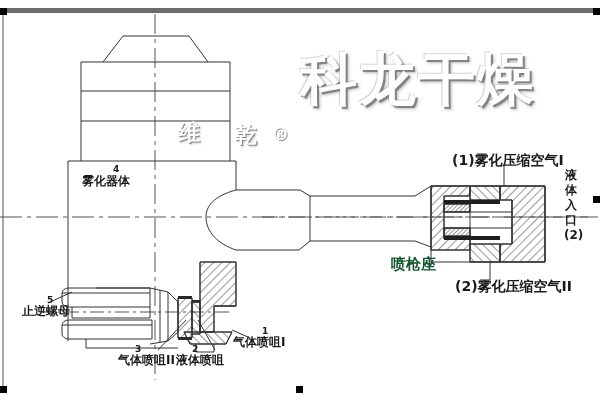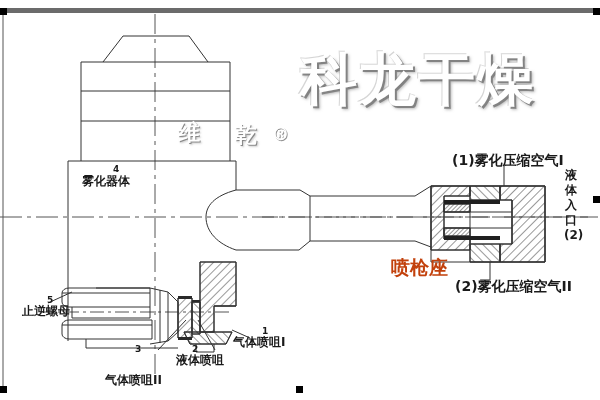--- a/index.html
+++ b/index.html
@@ -56,21 +56,21 @@
     position:absolute;z-index:30;color:#1a1a1a;
     font-size:12px;line-height:11px;font-weight:700;white-space:nowrap;
   }
   .lbl-num{
     position:absolute;z-index:30;color:#1a1a1a;
     font-size:9px;line-height:9px;font-weight:700;
   }
   .lbl-sm{font-size:14px;line-height:10px;}
   .lbl-seat{
     position:absolute;z-index:30;
-    color:#c2410c;font-size:19px;font-weight:700;white-space:nowrap;
+    color:#14532d;font-size:15px;font-weight:700;white-space:nowrap;
   }
   .lbl-vert{
     position:absolute;z-index:30;color:#1a1a1a;
     font-size:12px;line-height:15px;font-weight:700;
     width:14px;text-align:center;
   }
   .lbl-vert span{display:block;}
 </style>
 </head>
 <body>
@@ -245,21 +245,21 @@
   <div class="lbl-num" style="left:113px;top:165px;">4</div>
   <div class="lbl" style="left:82px;top:176px;">雾化器体</div>
 
   <div class="lbl-num" style="left:47px;top:296px;">5</div>
   <div class="lbl" style="left:22px;top:307px;font-family:Liberation Mono, monospace;">止逆螺母</div>
 
   <div class="lbl-num" style="left:262px;top:327px;">1</div>
   <div class="lbl" style="left:233px;top:337px;">气体喷咀I</div>
 
   <div class="lbl-num" style="left:135px;top:345px;">3</div>
-  <div class="lbl" style="left:105px;top:355px;margin-top:20px;">气体喷咀II</div>
+  <div class="lbl" style="left:118px;top:355px;">气体喷咀II</div>
 
   <div class="lbl-num" style="left:192px;top:345px;">2</div>
   <div class="lbl" style="left:176px;top:355px;">液体喷咀</div>
 
   <div class="lbl-seat" style="left:391px;top:255px;">喷枪座</div>
 
   <div class="lbl lbl-sm" style="left:452px;top:155px;">(1)雾化压缩空气I</div>
   <div class="lbl lbl-sm" style="left:455px;top:281px;">(2)雾化压缩空气II</div>
 
   <div class="lbl-vert" style="left:564px;top:168px;">

